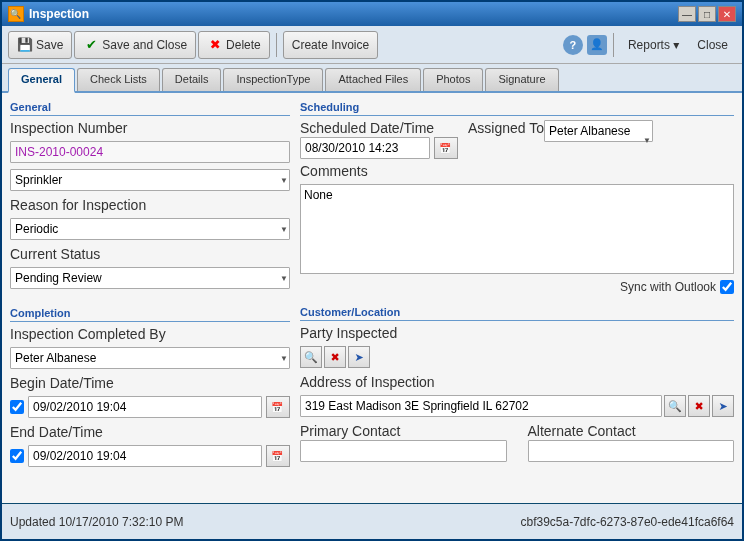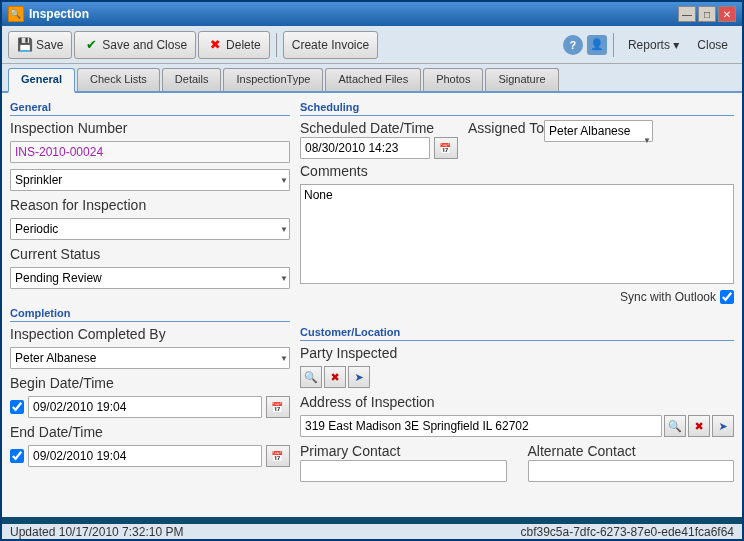--- a/index.html
+++ b/index.html
@@ -127,21 +127,21 @@
     .date-field-row input { flex: 1; }
     .checkbox-wrapper { display: flex; align-items: center; gap: 3px; }
     .date-cal-btn { width: 24px; height: 22px; background: linear-gradient(to bottom, #f5f5f5, #ddd); border: 1px solid #999; cursor: pointer; display: flex; align-items: center; justify-content: center; font-size: 10px; }
 
     .scheduling-section { display: flex; gap: 10px; margin-bottom: 4px; }
     .scheduled-group { display: flex; flex-direction: column; }
     .assigned-group { flex: 1; display: flex; }
 
     .comments-box {
       width: 100%;
-      height: 100px;
+      height: 90px;
       border: 1px solid #aaa;
       background: white;
       padding: 3px;
       font-size: 12px;
       resize: none;
       font-family: inherit;
     }
 
     .sync-row { display: flex; align-items: center; justify-content: flex-end; gap: 4px; font-size: 11px; color: #333; }
     .sync-checkbox { width: 14px; height: 14px; }
@@ -151,28 +151,28 @@
     .party-row input { flex: 1; }
     .party-btn { width: 22px; height: 22px; background: linear-gradient(to bottom, #f5f5f5, #ddd); border: 1px solid #999; cursor: pointer; display: flex; align-items: center; justify-content: center; font-size: 11px; color: #555; }
     .party-btn.nav { color: #2255aa; }
     .party-btn.del { color: #cc0000; }
 
     .contact-row { display: flex; gap: 21px; }
     .contact-group { flex: 1; }
 
     .status-bar {
       background: #dce6f0;
-      border-top: 7px solid #0c4a6e;
+      border-top: 1px solid #0c4a6e;
       padding: 3px 8px;
       display: flex;
       justify-content: space-between;
       font-size: 11px;
       color: #333;
       flex-shrink: 0;
-      height: 22px;
+      height: 36px;
       align-items: center;
     }
 
     .help-icons { display: flex; align-items: center; gap: 4px; }
     .help-icon { width: 20px; height: 20px; border-radius: 50%; background: #6699cc; color: white; display: flex; align-items: center; justify-content: center; font-size: 11px; font-weight: bold; cursor: pointer; }
     .person-icon { width: 20px; height: 20px; background: #6699cc; border-radius: 3px; display: flex; align-items: center; justify-content: center; color: white; font-size: 11px; cursor: pointer; }
   </style>
 </head>
 <body>
 
@@ -353,21 +353,21 @@
           <div class="field-label">Comments</div>
           <textarea class="comments-box" style="">None</textarea>
         </div>
 
         <div class="sync-row">
           <span>Sync with Outlook</span>
           <input type="checkbox" checked="" class="sync-checkbox" style="">
         </div>
       </div>
 
-      <div class="customer-section" style="margin-top:16px;">
+      <div class="customer-section" style="margin-top:6px;">
         <div class="section-label">Customer/Location</div>
         <div class="section-divider"></div>
 
         <div class="field-group">
           <div class="field-label">Party Inspected</div>
           <div class="party-row">
             <button class="party-btn">🔍</button>
             <button class="party-btn del">✖</button>
             <button class="party-btn nav">➤</button>
           </div>

